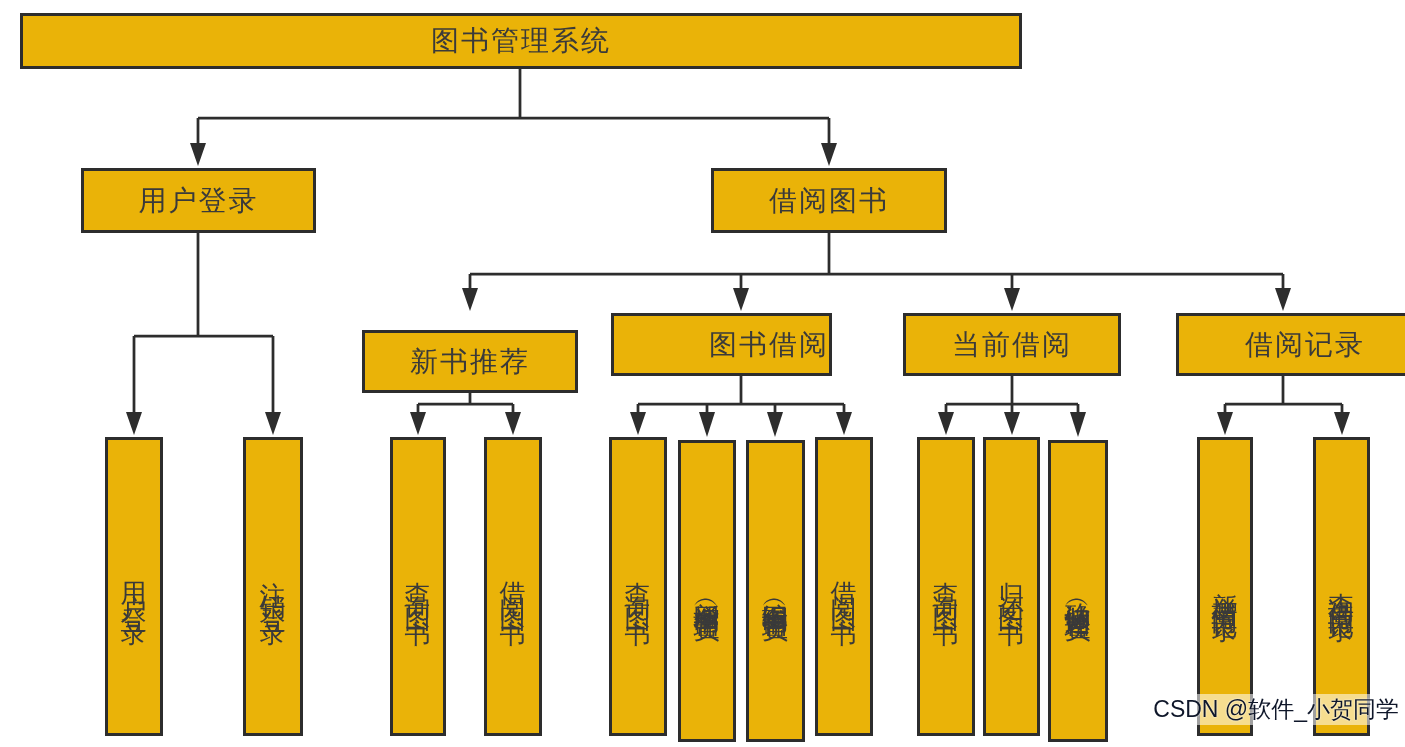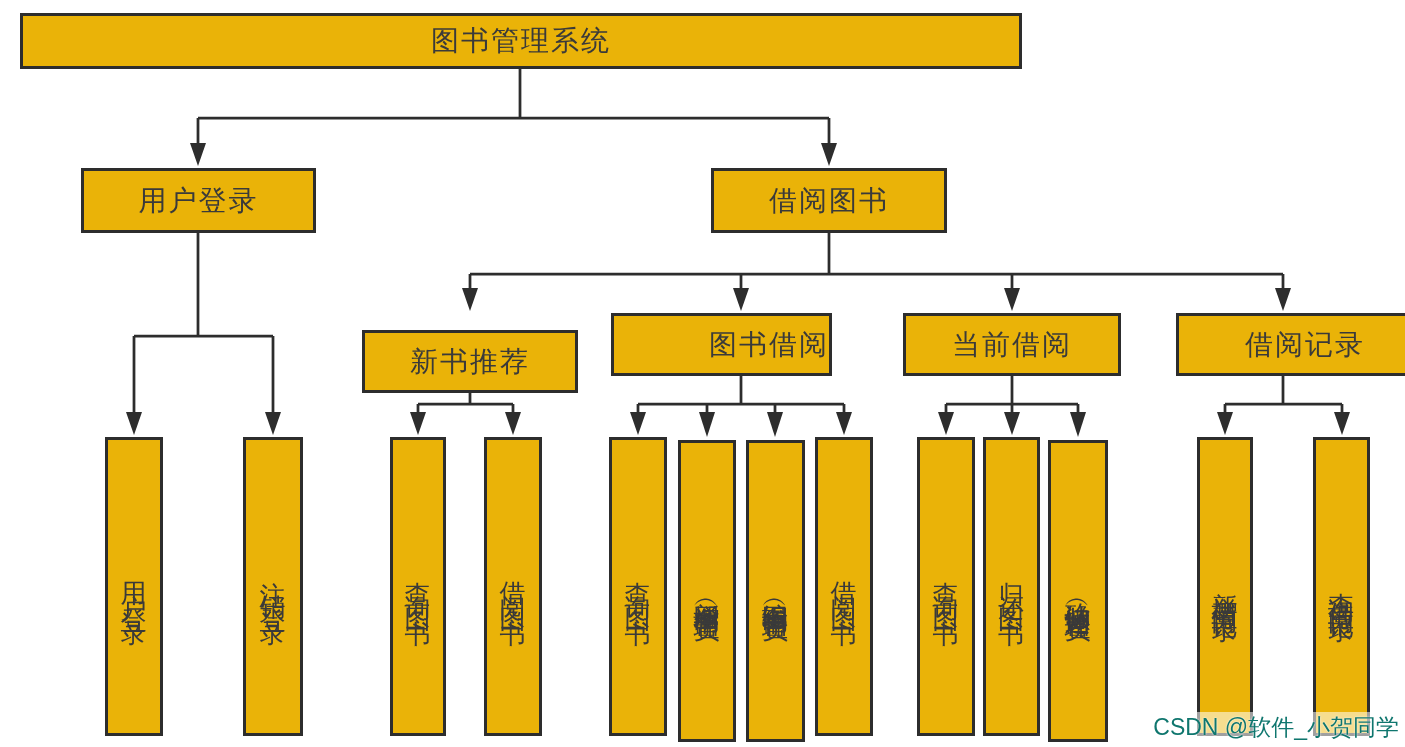--- a/index.html
+++ b/index.html
@@ -8,22 +8,22 @@
   .stage{position:relative;width:1405px;height:747px;background:#ffffff;}
   svg.wires{position:absolute;left:0;top:0;width:1405px;height:747px;pointer-events:none;}
   .node{position:absolute;box-sizing:border-box;border:3px solid #2d2d2d;background:#eab308;
         display:flex;align-items:center;justify-content:center;color:#3a3a3a;}
   .hnode{font-size:28px;letter-spacing:2px;white-space:nowrap;}
   .vnode span{writing-mode:vertical-rl;text-orientation:mixed;
               font-size:26px;line-height:1;color:#3a3a3a;}
   .vnode.len4 span{letter-spacing:13px;}
   .vnode.len6 span{letter-spacing:5px;}
   .vnode.len9 span{letter-spacing:2px;}
-  .watermark{position:absolute;right:4px;bottom:4px;z-index:10;
-             font-size:23px;color:#0f766e;white-space:nowrap;
+  .watermark{position:absolute;right:4px;bottom:22px;z-index:10;
+             font-size:23px;color:#0f172a;white-space:nowrap;
              background:rgba(255,255,255,0.55);padding:0 2px;
              text-shadow:0 0 2px #ffffff;}
 </style>
 </head>
 <body>
 
 <div class="stage">
 
   <svg class="wires" viewBox="0 0 1405 747" xmlns="http://www.w3.org/2000/svg">
     <g stroke="#2d2d2d" stroke-width="2.75" fill="none">

